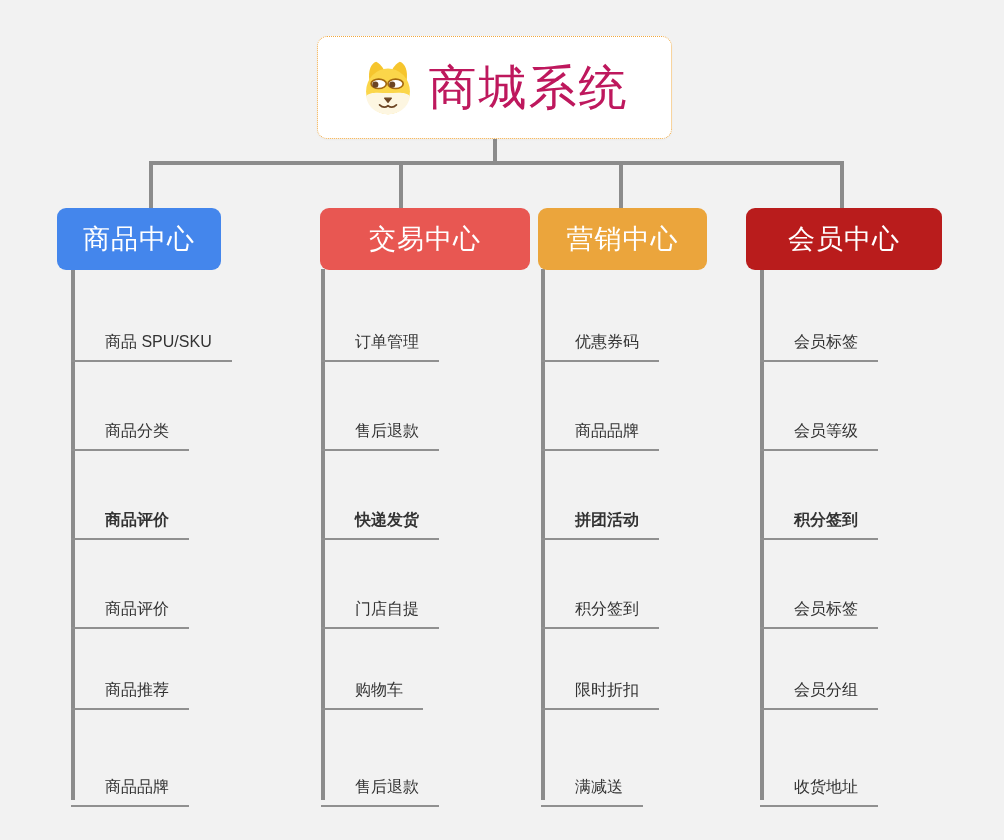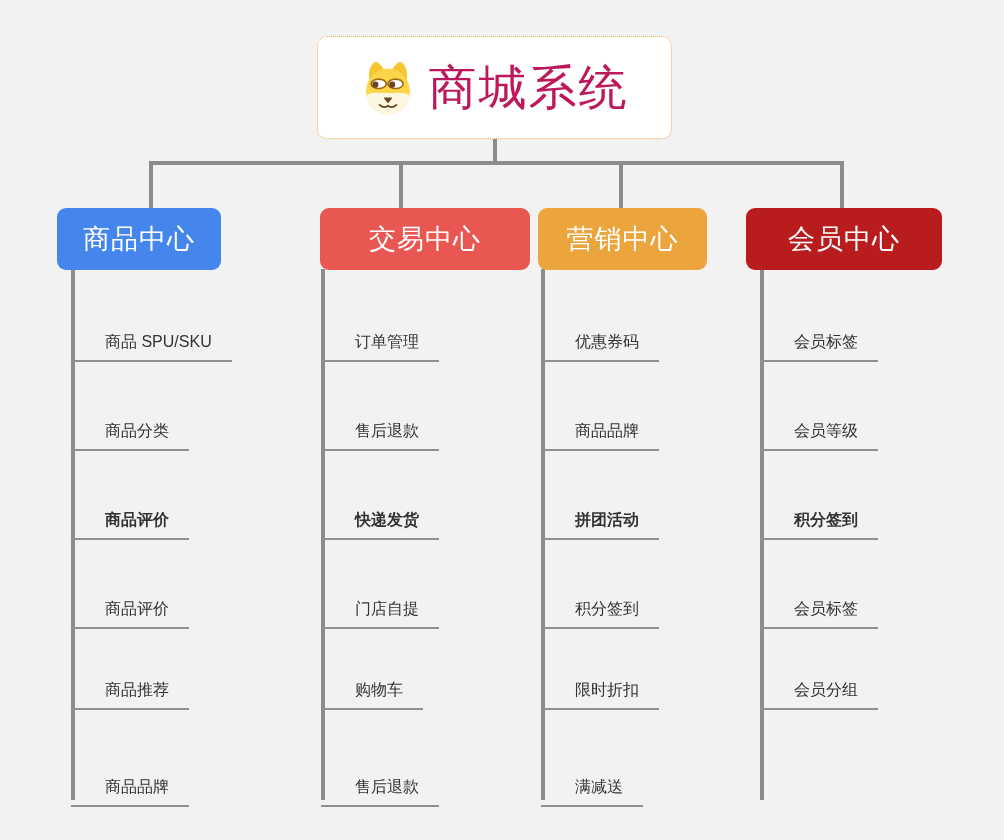--- a/index.html
+++ b/index.html
@@ -105,14 +105,15 @@
   <div class="leaf c2 r2">拼团活动</div>
   <div class="leaf c2 r3">积分签到</div>
   <div class="leaf c2 r4">限时折扣</div>
   <div class="leaf c2 r5">满减送</div>
 
   <div class="leaf c3 r0">会员标签</div>
   <div class="leaf c3 r1">会员等级</div>
   <div class="leaf c3 r2">积分签到</div>
   <div class="leaf c3 r3">会员标签</div>
   <div class="leaf c3 r4">会员分组</div>
+  <div class="leaf c3 r5">收货地址</div>
 
 </div>
 
 </body></html>

